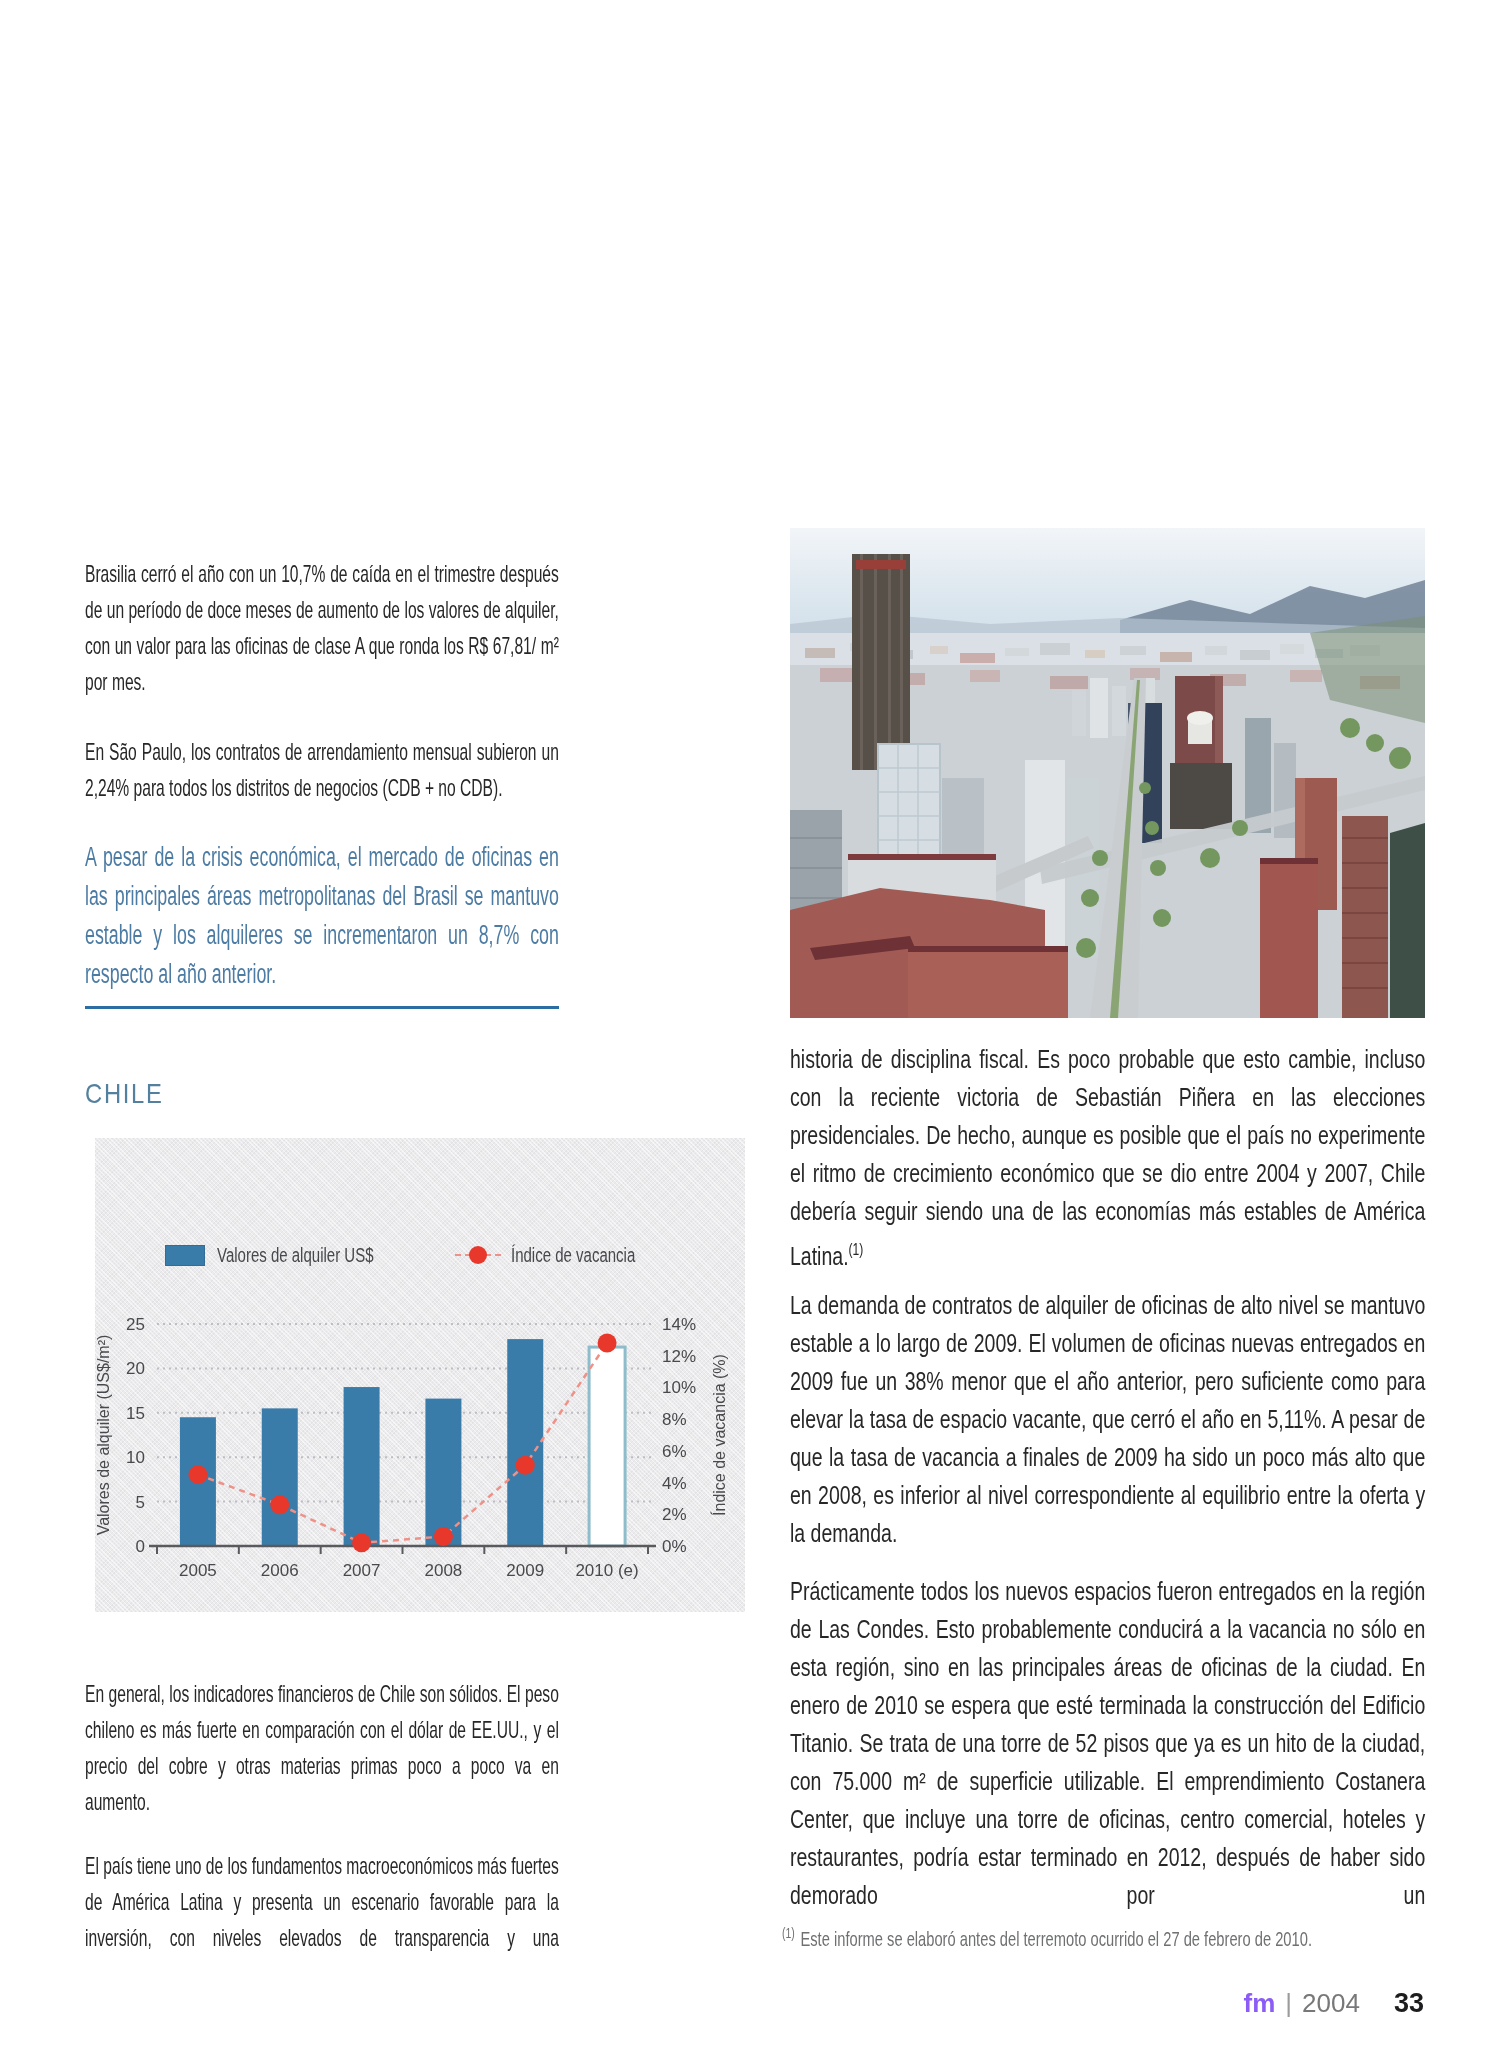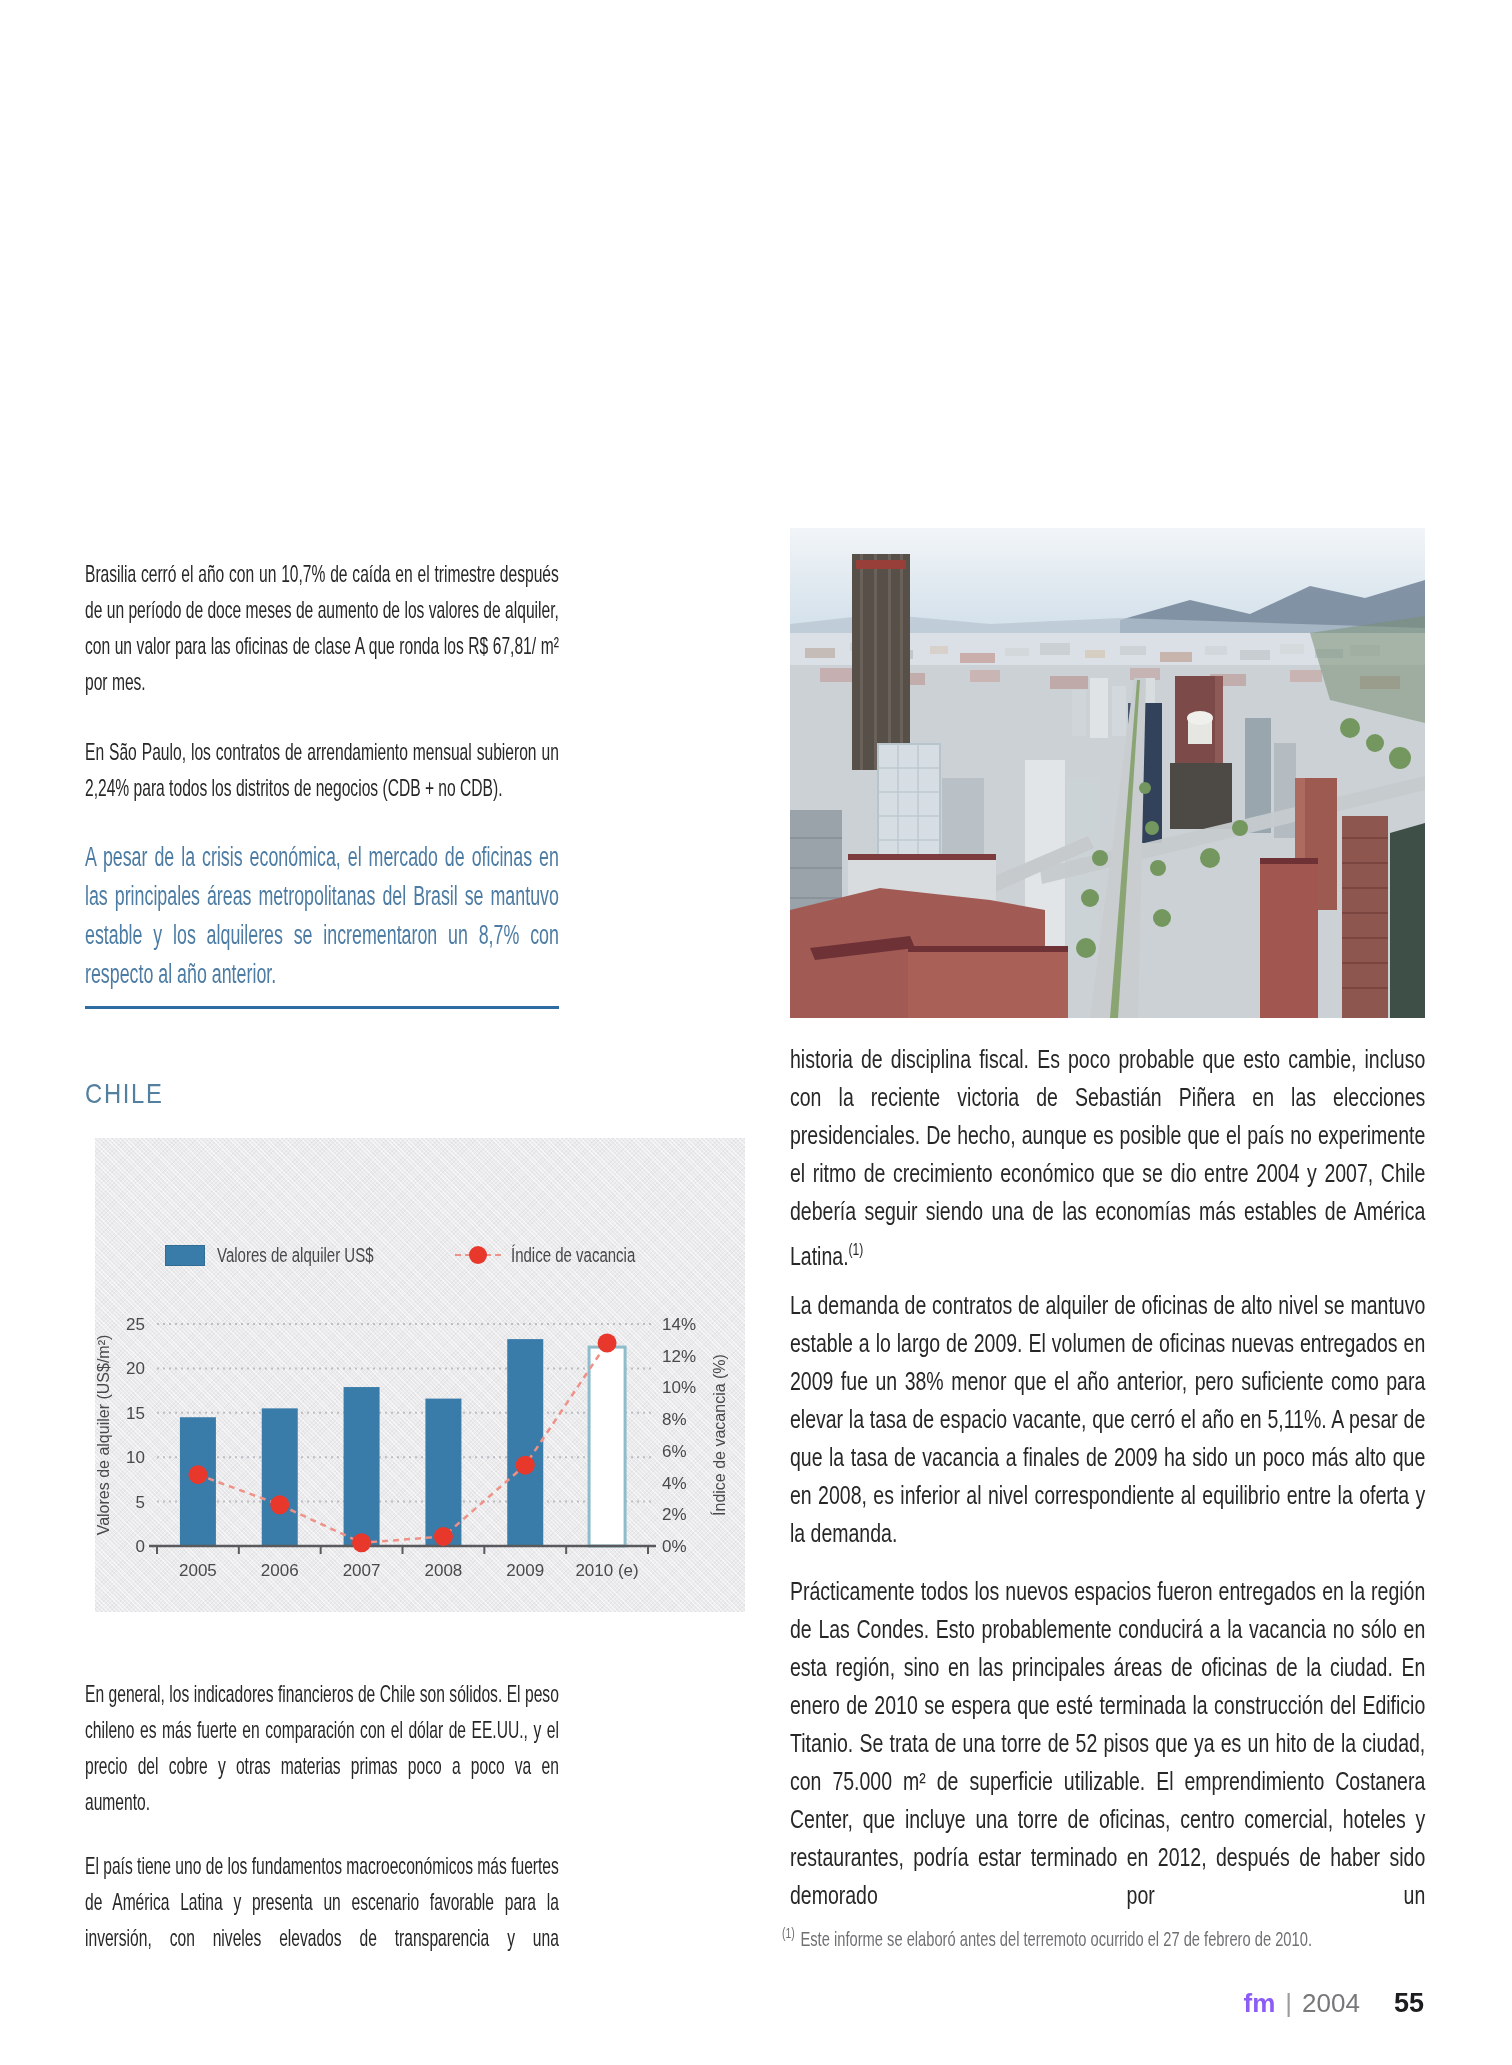--- a/index.html
+++ b/index.html
@@ -294,16 +294,16 @@
   <p class="rp" style="top:1040px"><span>historia de disciplina fiscal. Es poco probable que esto cambie, incluso con la reciente victoria de Sebastián Piñera en las elecciones presidenciales. De hecho, aunque es posible que el país no experimente el ritmo de crecimiento económico que se dio entre 2004 y 2007, Chile debería seguir siendo una de las economías más estables de América Latina.</span><sup>(1)</sup></p>
   <p class="rp" style="top:1286px">La demanda de contratos de alquiler de oficinas de alto nivel se mantuvo estable a lo largo de 2009. El volumen de oficinas nuevas entregados en 2009 fue un 38% menor que el año anterior, pero suficiente como para elevar la tasa de espacio vacante, que cerró el año en 5,11%. A pesar de que la tasa de vacancia a finales de 2009 ha sido un poco más alto que en 2008, es inferior al nivel correspondiente al equilibrio entre la oferta y la demanda.</p>
   <p class="rp justify-last" style="top:1572px">Prácticamente todos los nuevos espacios fueron entregados en la región de Las Condes. Esto probablemente conducirá a la vacancia no sólo en esta región, sino en las principales áreas de oficinas de la ciudad. En enero de 2010 se espera que esté terminada la construcción del Edificio Titanio. Se trata de una torre de 52 pisos que ya es un hito de la ciudad, con 75.000 m² de superficie utilizable. El emprendimiento Costanera Center, que incluye una torre de oficinas, centro comercial, hoteles y restaurantes, podría estar terminado en 2012, después de haber sido demorado por un</p>
 
   <p class="footnote"><sup>(1)</sup><span>Este informe se elaboró antes del terremoto ocurrido el 27 de febrero de 2010.</span></p>
 
   <div class="footer">
     <span class="brand">fm</span>
     <span class="divider">|</span>
     <span class="year">2004</span>
-    <span class="pageno">55</span>
+    <span class="pageno">33</span>
   </div>
 
 </div>
 
 </body></html>

